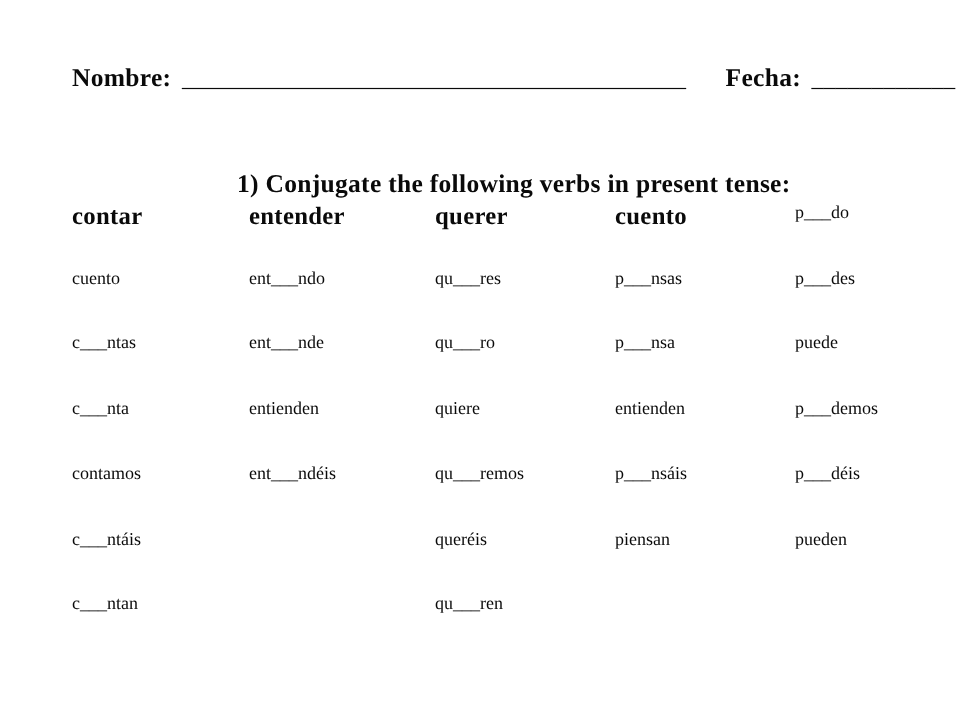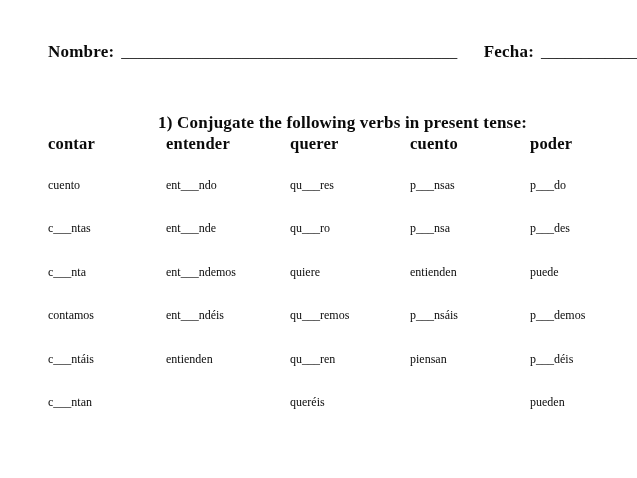--- a/index.html
+++ b/index.html
@@ -96,46 +96,44 @@
       <div class="cell">c___nta</div>
       <div class="cell">contamos</div>
       <div class="cell">c___ntáis</div>
       <div class="cell">c___ntan</div>
     </div>
 
     <div class="verb-col">
       <div class="verb-header">entender</div>
       <div class="cell">ent___ndo</div>
       <div class="cell">ent___nde</div>
-      <div class="cell">ent___ndemos</div>
+      <div class="cell">entienden</div>
       <div class="cell">ent___ndéis</div>
-      <div class="cell">entienden</div>
     </div>
 
     <div class="verb-col">
       <div class="verb-header">querer</div>
       <div class="cell">qu___res</div>
       <div class="cell">qu___ro</div>
       <div class="cell">quiere</div>
       <div class="cell">qu___remos</div>
+      <div class="cell">queréis</div>
       <div class="cell">qu___ren</div>
-      <div class="cell">queréis</div>
     </div>
 
     <div class="verb-col">
       <div class="verb-header">cuento</div>
       <div class="cell">p___nsas</div>
       <div class="cell">p___nsa</div>
       <div class="cell">entienden</div>
       <div class="cell">p___nsáis</div>
       <div class="cell">piensan</div>
     </div>
 
     <div class="verb-col">
-      <div class="verb-header">poder</div>
       <div class="cell">p___do</div>
       <div class="cell">p___des</div>
       <div class="cell">puede</div>
       <div class="cell">p___demos</div>
       <div class="cell">p___déis</div>
       <div class="cell">pueden</div>
     </div>
 
   </div>
 </div>

